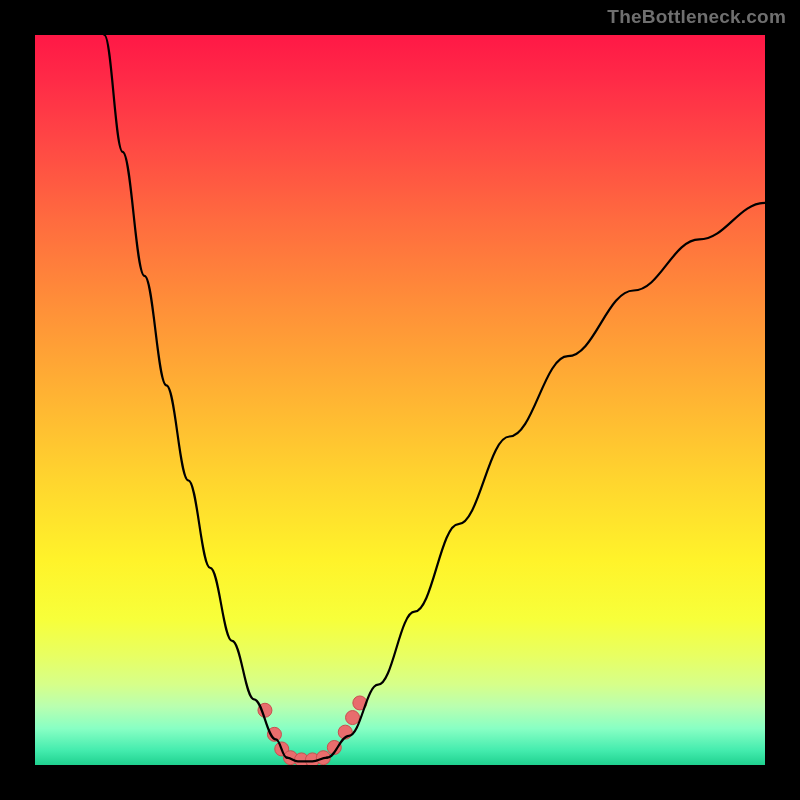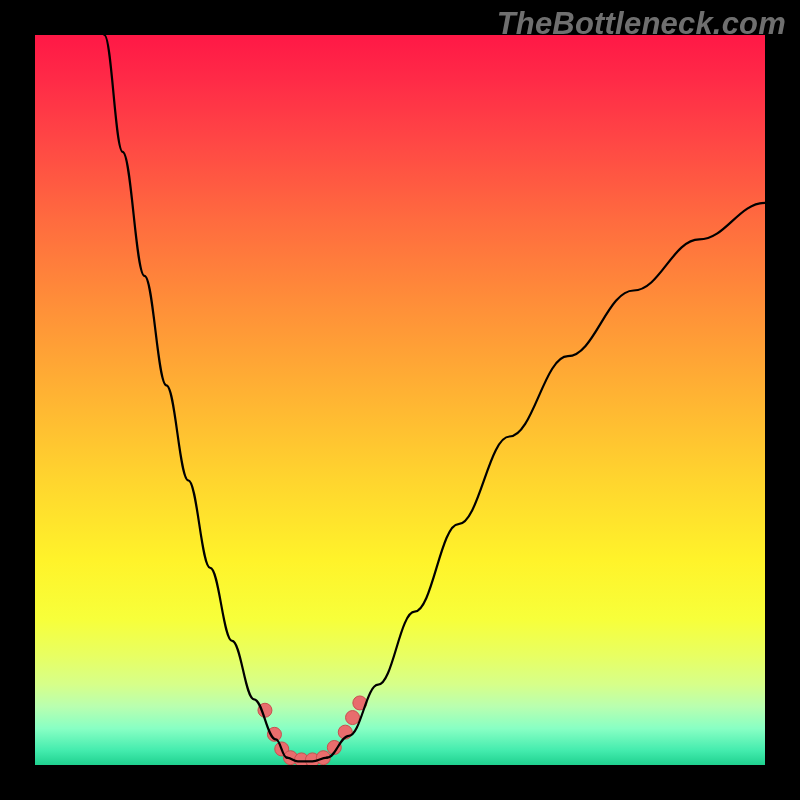--- a/index.html
+++ b/index.html
@@ -46,26 +46,25 @@
     left: 0;
     top: 0;
     width: 730px;
     height: 730px;
   }
   .watermark {
     position: absolute;
     top: 6px;
     right: 14px;
     font-family: Arial, Helvetica, sans-serif;
-    font-size: 31px;
+    font-size: 19px;
     font-weight: 600;
     color: #6f6f6f;
     letter-spacing: 0.2px;
     user-select: none;
-    font-style: italic;
   }
   .dot {
     fill: #e86d6d;
     stroke: #c94f4f;
     stroke-width: 1;
   }
   .curve-path {
     fill: none;
     stroke: #000;
     stroke-width: 2.2;

